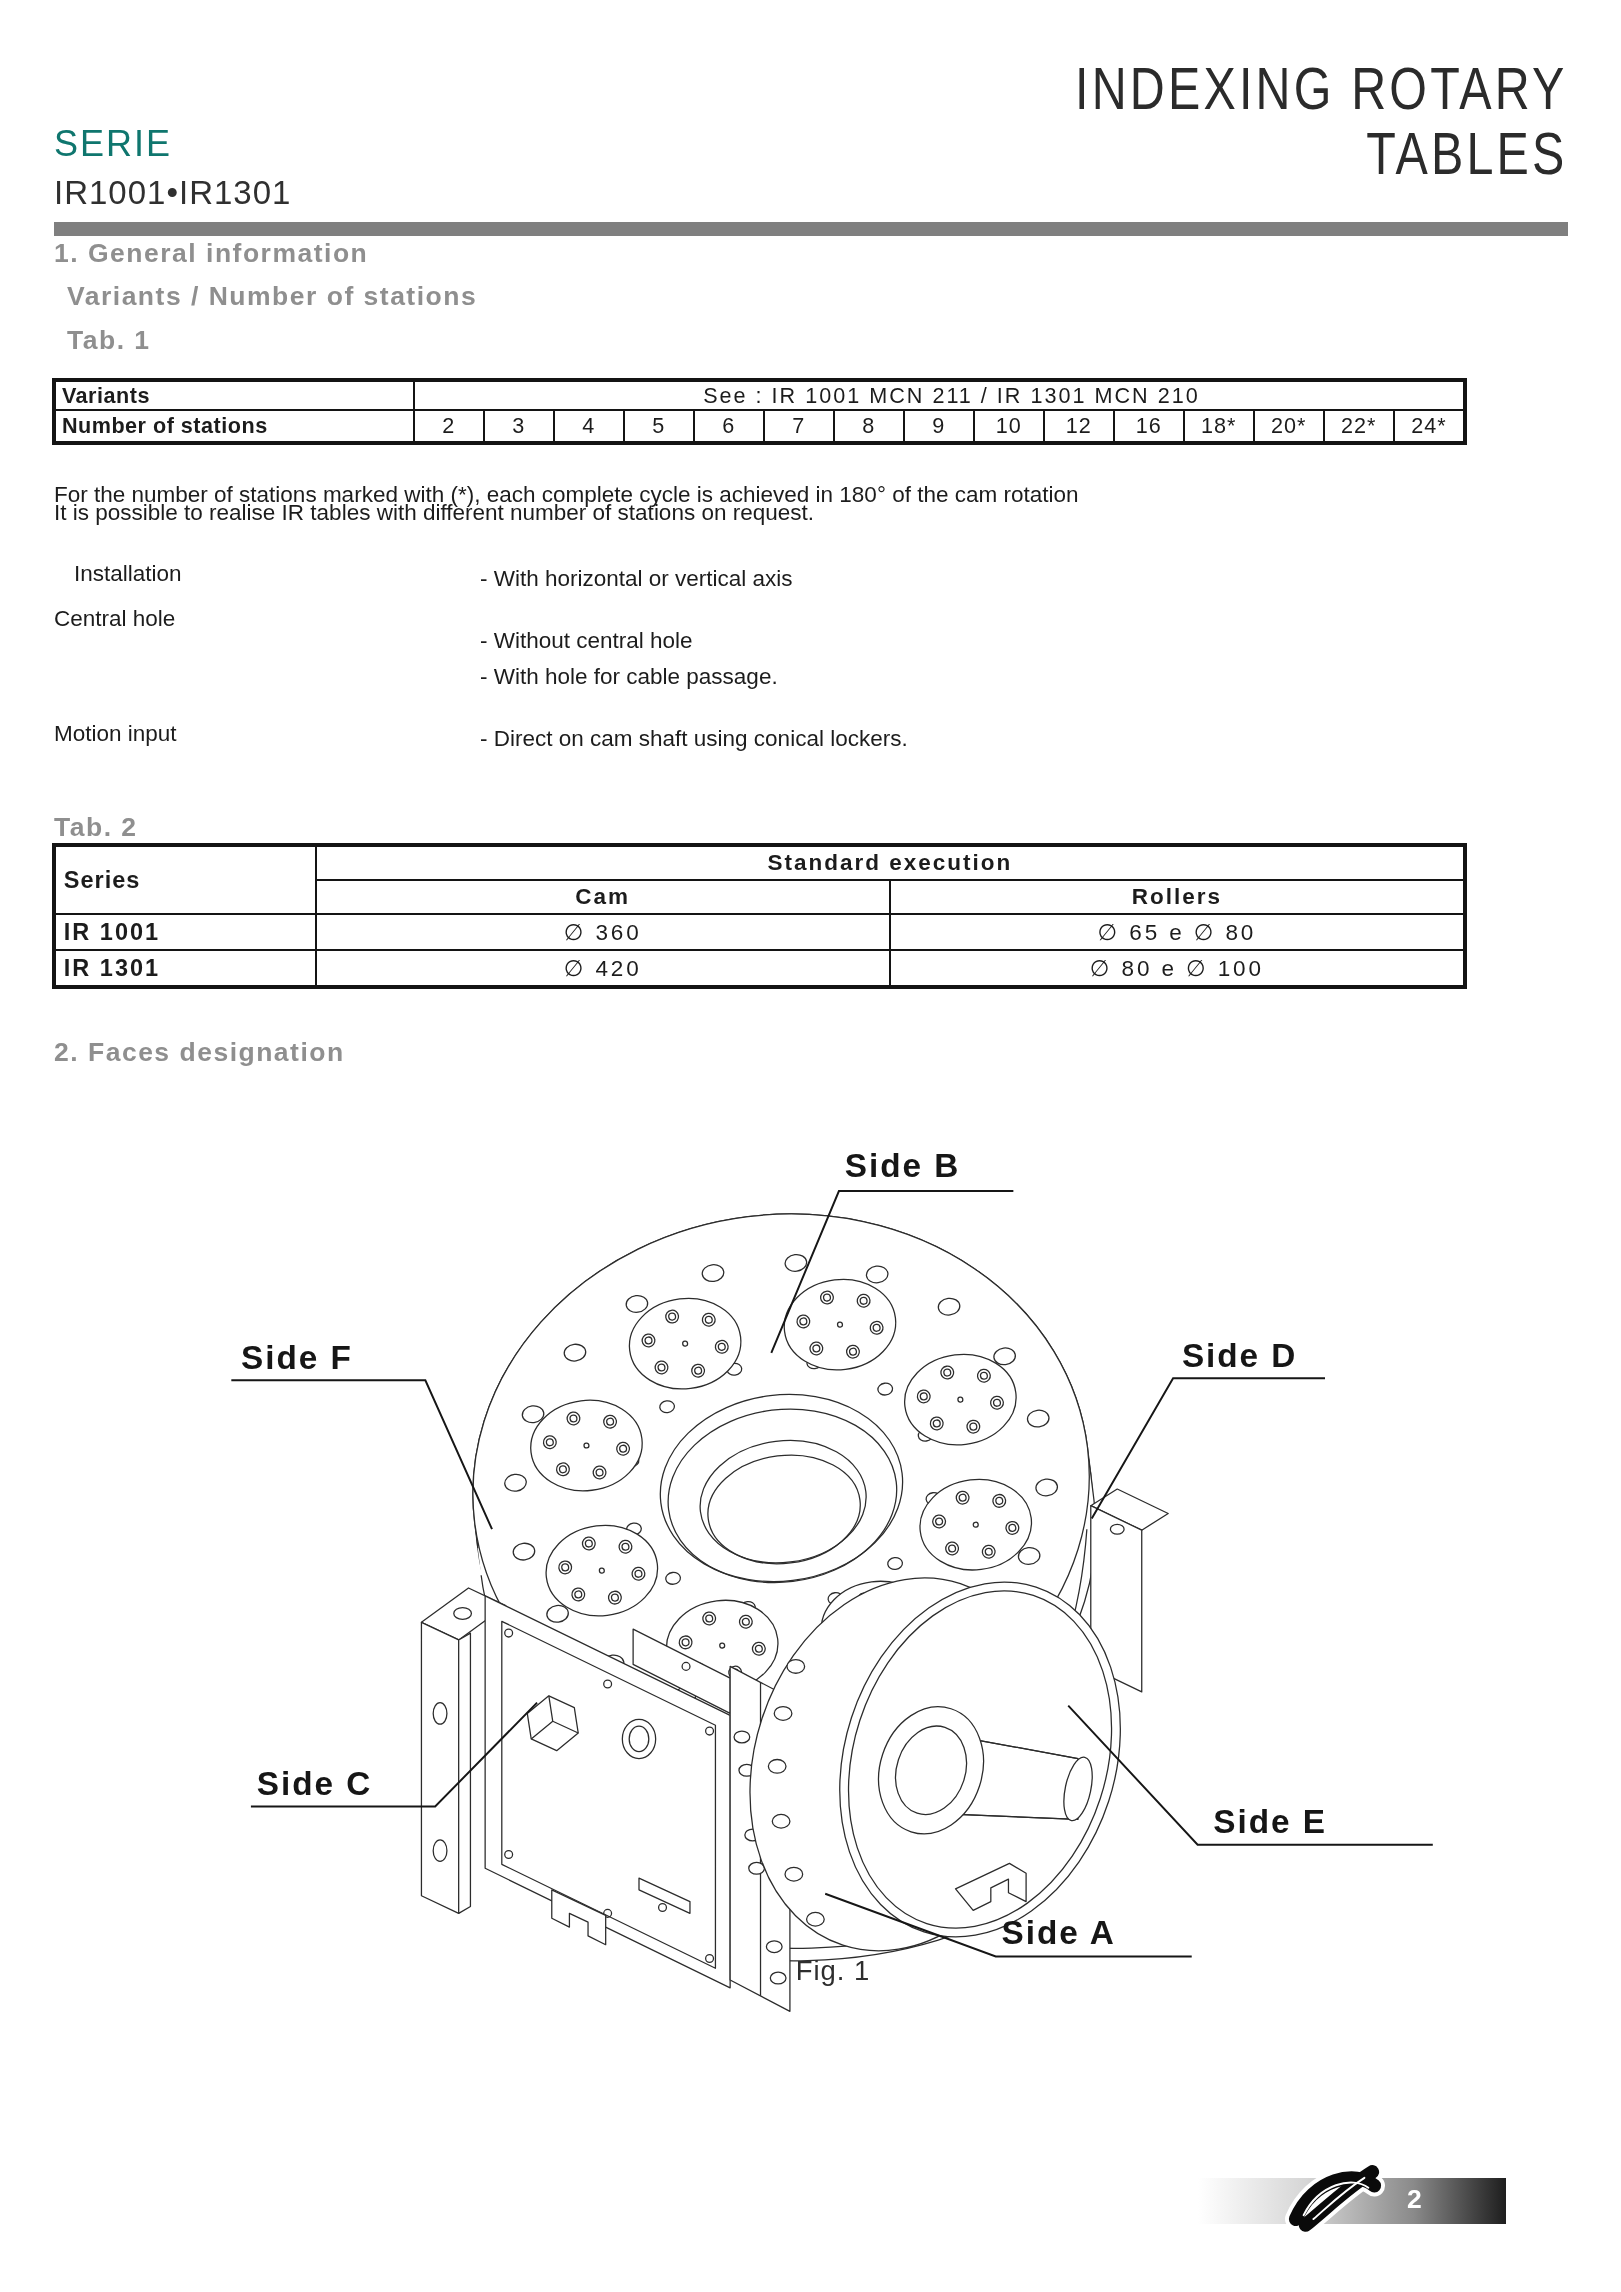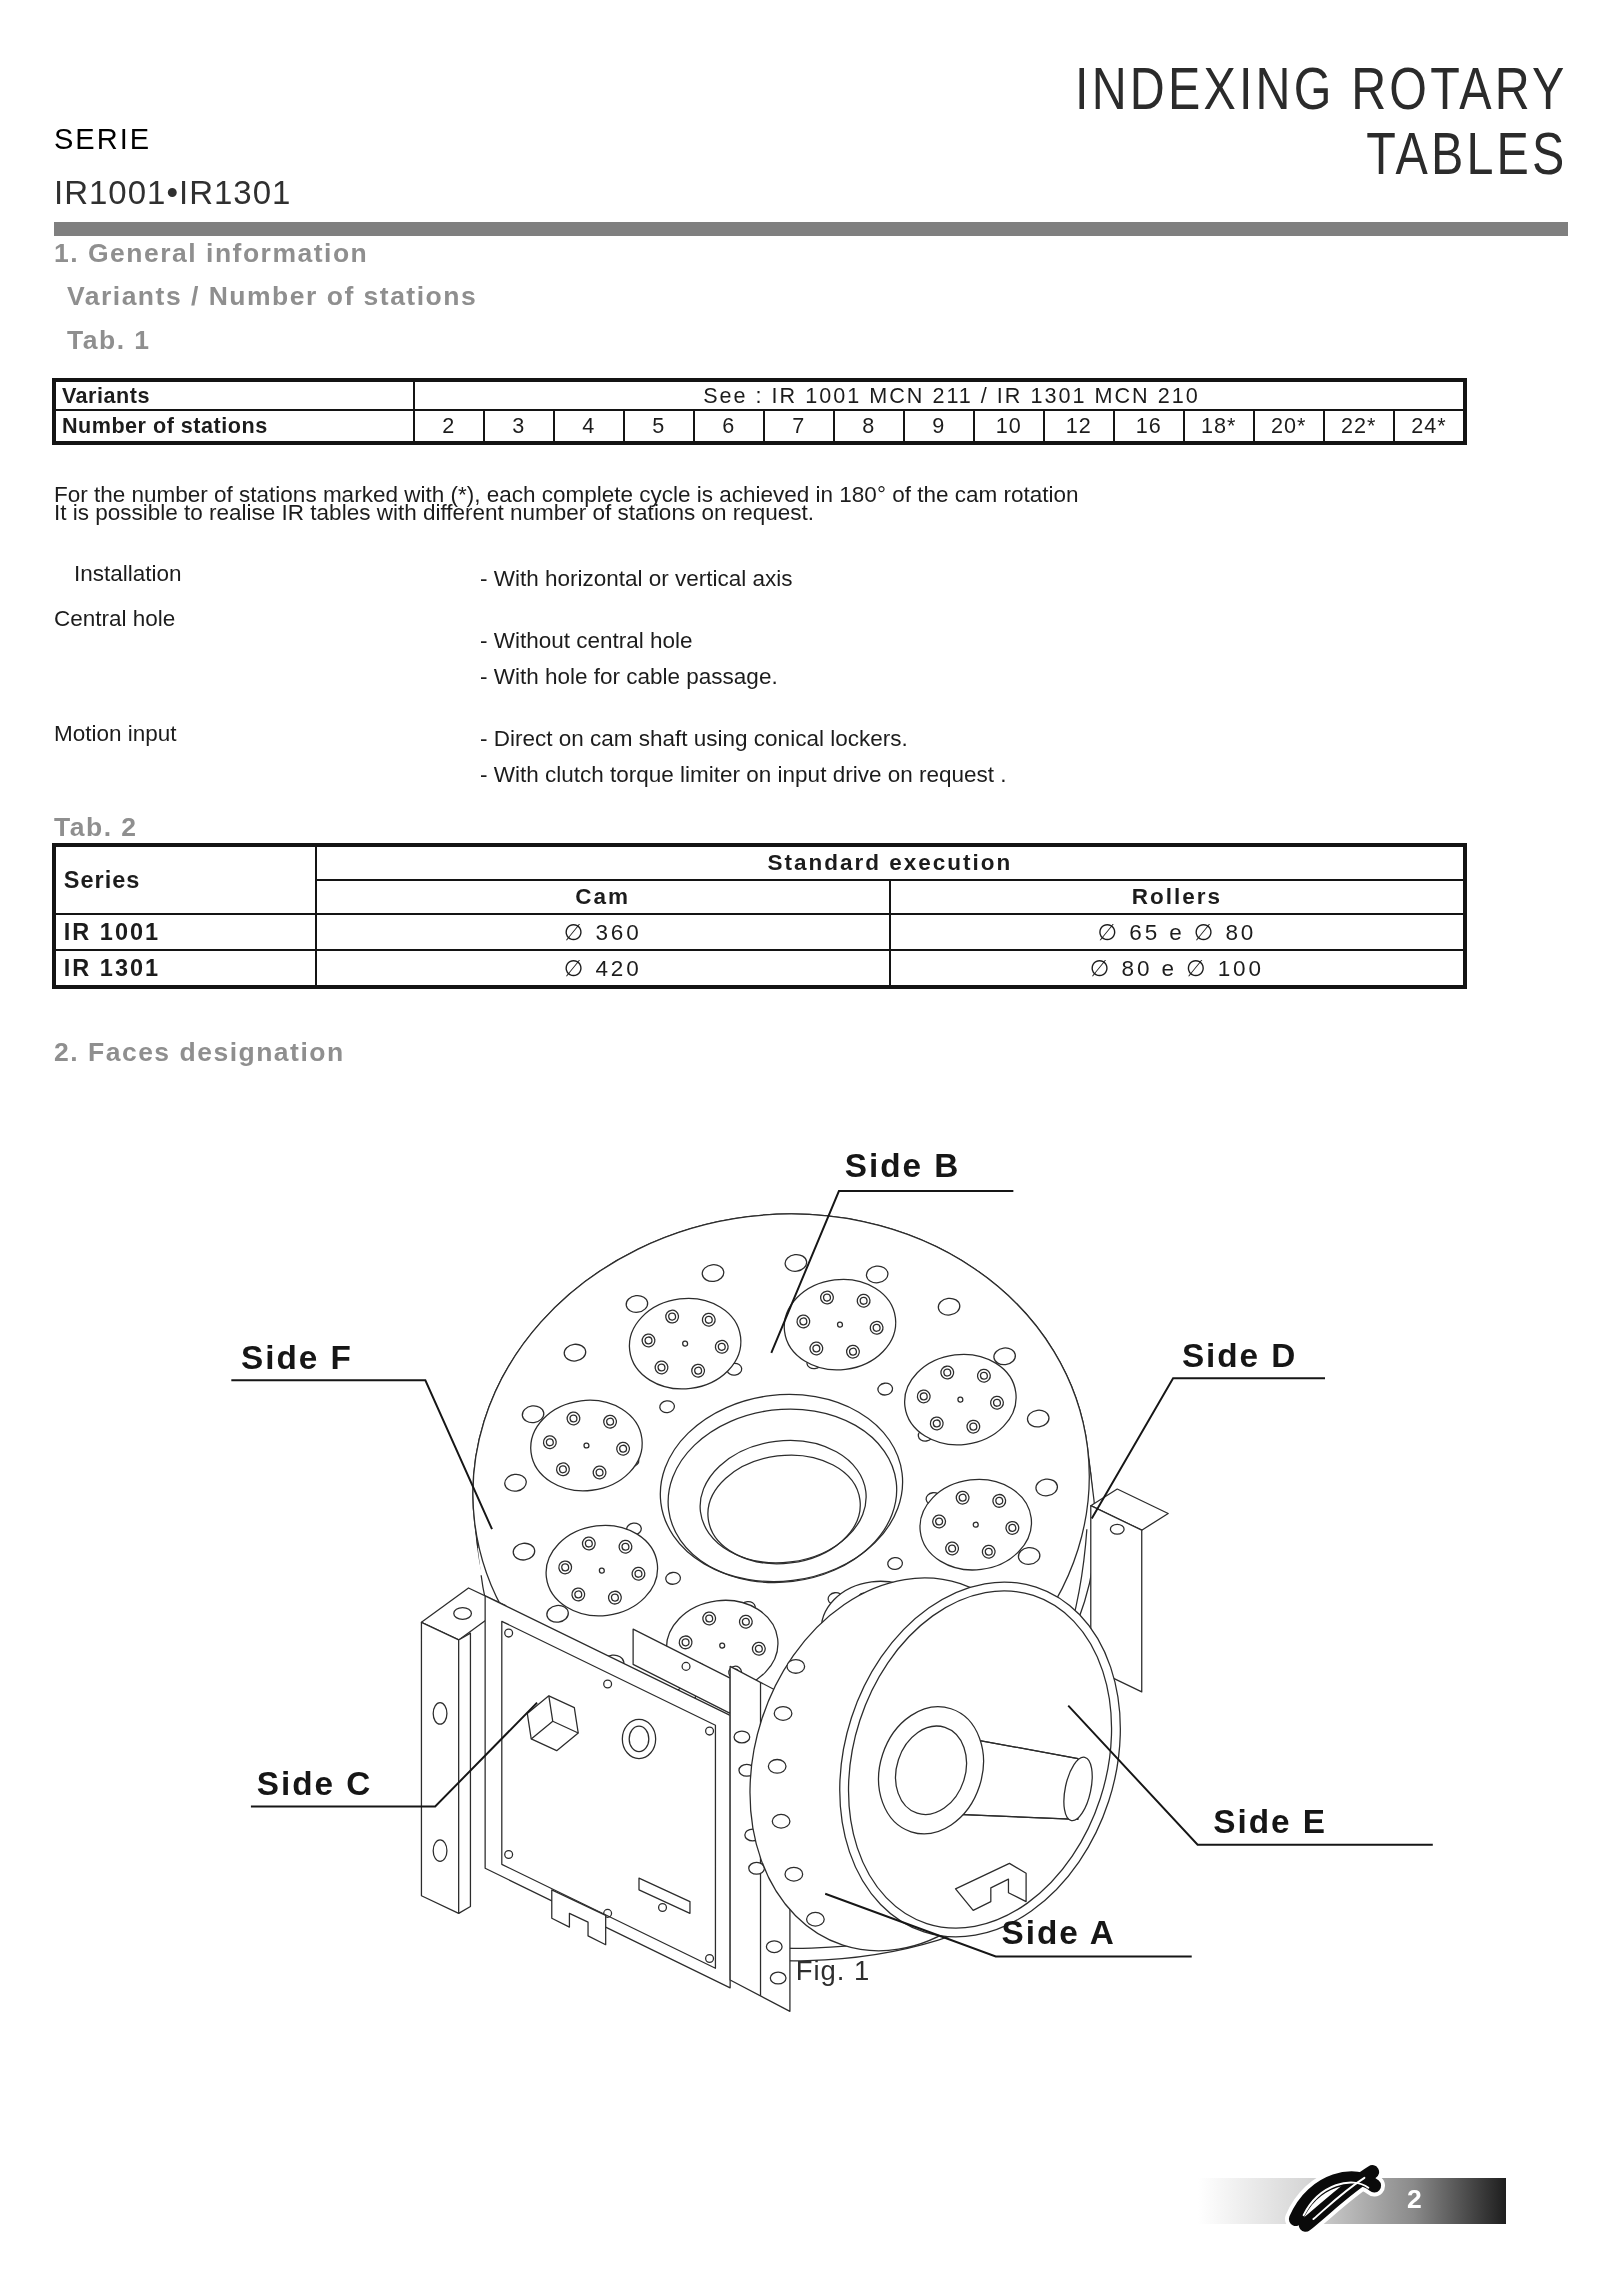--- a/index.html
+++ b/index.html
@@ -1,20 +1,20 @@
 <!DOCTYPE html>
 <html><head>
 <meta charset="utf-8">
 <style>
   html,body{margin:0;padding:0;background:#e8e8e8;}
   .page{position:relative;width:1621px;height:2293px;background:#fff;overflow:hidden;
         font-family:"Liberation Sans",sans-serif;color:#1c1c1c;}
   .abs{position:absolute;}
   
-  .serie-label{left:54px;top:123px;font-size:29px;letter-spacing:2px;color:#000000;}
+  .serie-label{left:54px;top:123px;font-size:36px;letter-spacing:2px;color:#0f766e;}
   .serie-models{left:54px;top:174px;font-size:33px;letter-spacing:1px;color:#303030;}
   .doc-title{right:53px;top:57px;text-align:right;color:#2b2b2b;font-weight:400;
              font-size:59px;line-height:65px;letter-spacing:3.9px;
              transform:scaleX(.82);transform-origin:100% 0;white-space:nowrap;}
   .hrule{left:54px;top:222px;width:1514px;height:13.7px;background:#7f7f7f;}
   
   .gray-h{font-weight:bold;color:#8f8f8f;letter-spacing:1.5px;font-size:26.5px;white-space:nowrap;}
   .h-general{left:54px;top:238px;}
   .h-variants{left:67px;top:281px;}
   .h-tab1{left:67px;top:325px;}
@@ -101,21 +101,20 @@
 
   <div class="abs spec-label" style="top:561px;margin-left:20px;">Installation</div>
   <div class="abs spec-val" style="top:561px;">- With horizontal or vertical axis</div>
 
   <div class="abs spec-label" style="top:606px;">Central hole</div>
   <div class="abs spec-val" style="top:623px;">- Without central hole</div>
   <div class="abs spec-val" style="top:659px;">- With hole for cable passage.</div>
 
   <div class="abs spec-label" style="top:721px;">Motion input</div>
   <div class="abs spec-val" style="top:721px;">- Direct on cam shaft using conical lockers.</div>
-  <div class="abs spec-val" style="top:757px;">- With clutch torque limiter on input drive on request .</div>
 
   <div class="abs gray-h h-tab2">Tab. 2</div>
 
   <table class="abs t2 outerb">
     <tbody>
         <tr>
       <td class="sercol" rowspan="2">Series</td>
       <td class="hd" colspan="2">Standard execution</td>
     </tr>
     <tr>

